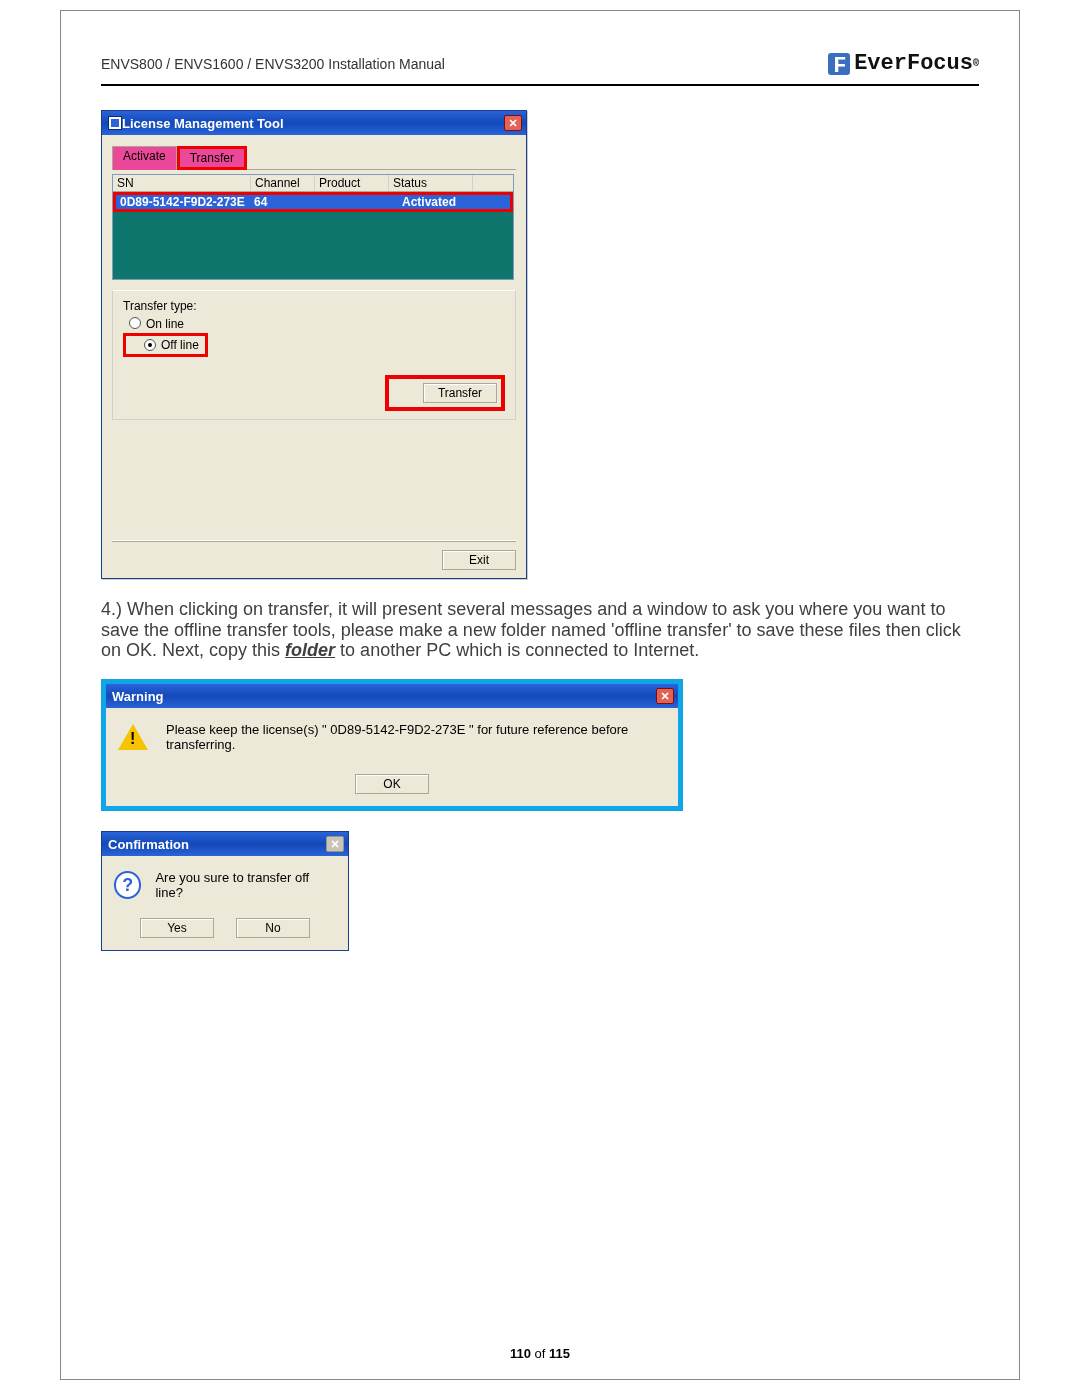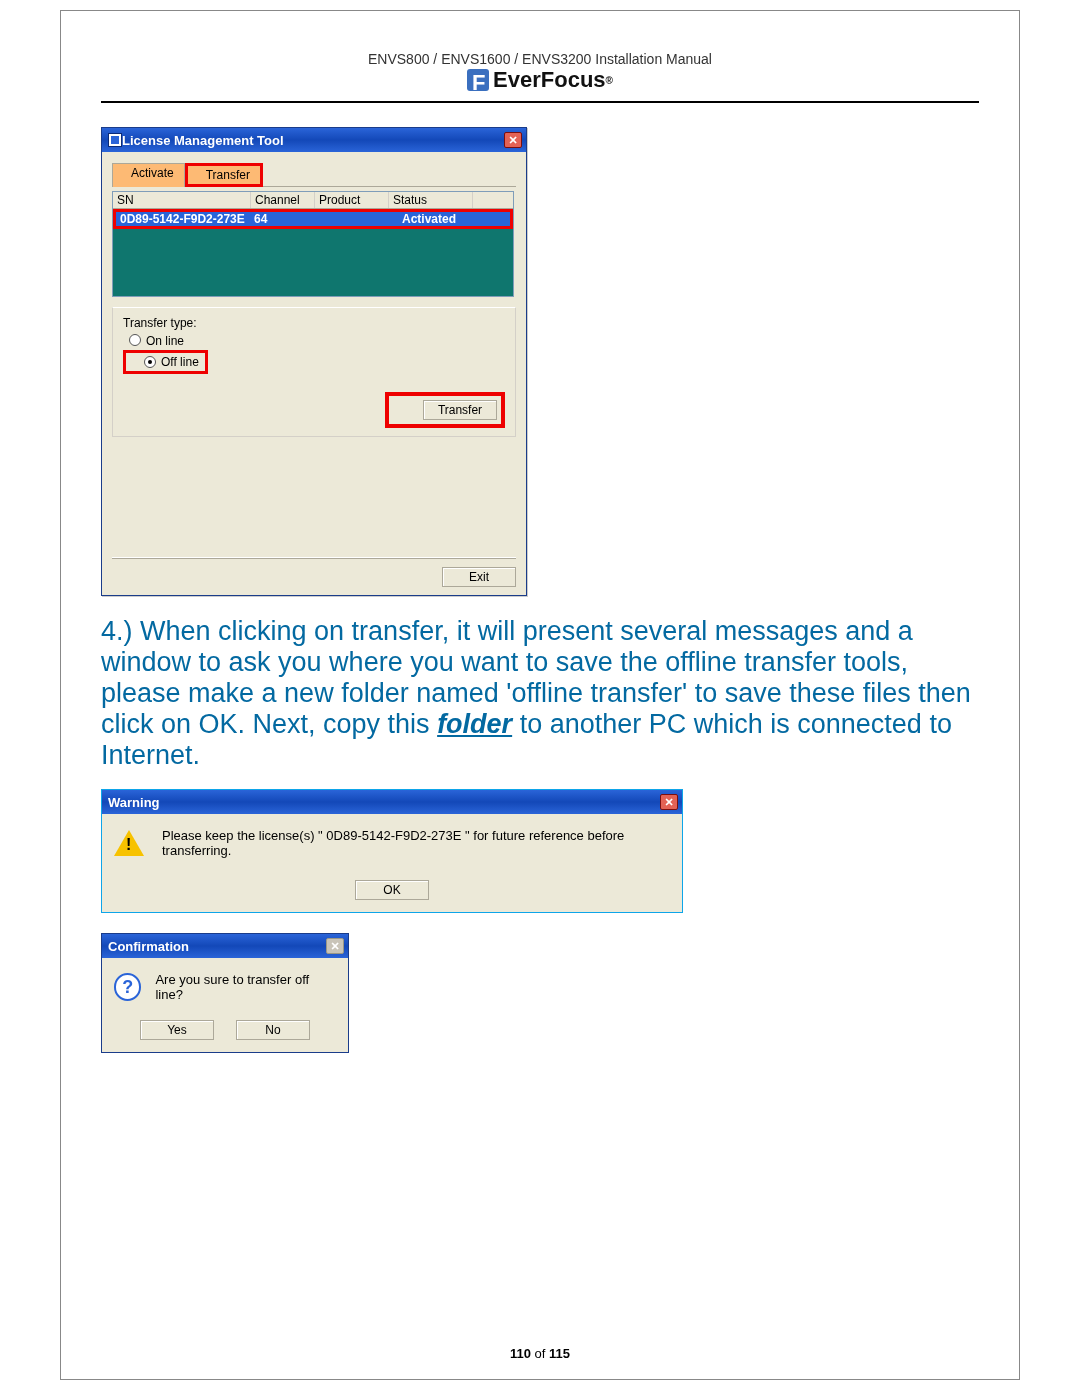--- a/index.html
+++ b/index.html
@@ -18,28 +18,27 @@
     padding: 40px 40px 30px 40px;
     background: #fff;
   }
   .header-row {
     display: flex;
     justify-content: space-between;
     align-items: center;
     font-size: 14px;
     color: #333;
     padding: 0 0 6px 0;
-    flex-direction: column;
   }
   .header-row .manual-title { font-size: 14px; }
   .everfocus {
     display: flex;
     align-items: center;
     font-weight: bold;
-    font-family: Liberation Sans, sans-serif;
+    font-family: Liberation Mono, monospace;
     font-size: 22px;
     color: #111;
   }
   .ef-icon {
     display: inline-block;
     width: 22px; height: 22px;
     background: #3a6fbf;
     border-radius: 3px;
     margin-right: 4px;
     position: relative;
@@ -96,25 +95,25 @@
     font-family: Tahoma, sans-serif;
     font-size: 12px;
     color: #000;
   }
   .tabs {
     display: flex;
     border-bottom: 1px solid #aca899;
     margin-bottom: 4px;
   }
   .tab {
-    padding: 2px 10px 2px 18px;
+    padding: 2px 10px 2px 10px;
     font-size: 12px;
     border: 1px solid #aca899;
     border-bottom: none;
-    background: #fdba74;
+    background: #ec4899;
     position: relative;
     top: 1px;
     cursor: pointer;
   }
   .tab + .tab { margin-left: 0; }
   .tab.hl { border: 3px solid #e00; }
 
   .listview {
     width: 402px;
     height: 106px;
@@ -182,31 +181,31 @@
     width: 120px;
     margin-left: auto;
     margin-top: 18px;
   }
   .lower-sep { border-top: 1px solid #fff; border-bottom: 1px solid #aca899; margin: 120px 0 8px 0; }
   .exit-row { display: flex; justify-content: flex-end; align-items: flex-end; }
 
   
   .instr {
     font-family: Arial, sans-serif;
-    font-size: 27px;
-    color: #0369a1;
+    font-size: 18px;
+    color: #404040;
     line-height: 1.15;
     margin: 20px 0 18px 0;
   }
   .instr .folder { font-style: italic; font-weight: bold; text-decoration: underline; }
 
   
   .warning-window {
     width: 582px;
-    border: 1px solid #0ea5e9;
+    border: 5px solid #0ea5e9;
     background: #ece9d8;
     margin-bottom: 20px;
   }
   .warn-body { padding: 14px 12px 12px 12px; display: flex; flex-direction: column; font-family: Tahoma, sans-serif; font-size: 13px; }
   .warn-row { display: flex; align-items: flex-start; gap: 18px; }
   .warn-icon {
     width: 0; height: 0;
     border-left: 15px solid transparent;
     border-right: 15px solid transparent;
     border-bottom: 26px solid #f7c200;

